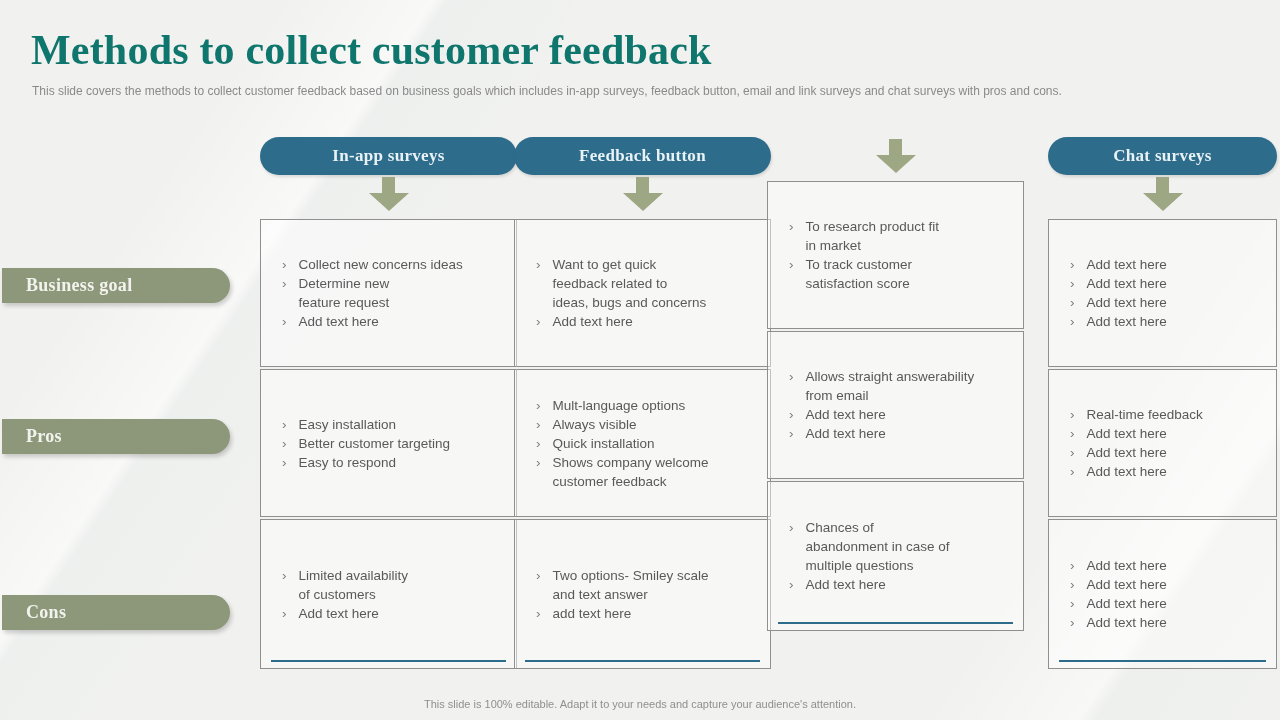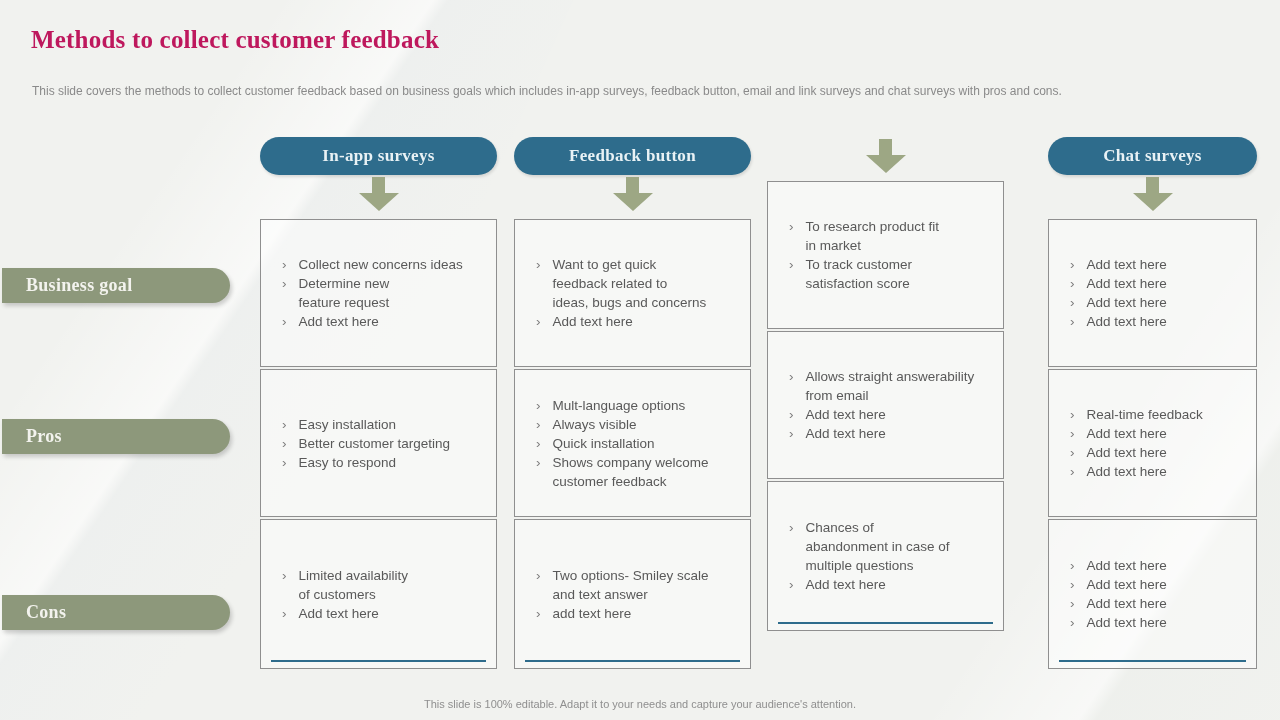--- a/index.html
+++ b/index.html
@@ -20,29 +20,29 @@
   }
   .deco-b {
     top:60px; left:820px; width:560px; height:1200px;
     background:linear-gradient(100deg, rgba(255,255,255,0) 35%, rgba(255,255,255,0.5) 52%, rgba(234,237,233,0.4) 54%, rgba(255,255,255,0) 78%);
     transform:rotate(24deg);
   }
 
   .title {
     position:absolute; left:31px; top:26px;
     font-family:"Liberation Serif", serif; font-weight:bold;
-    font-size:25px; color:#be185d; letter-spacing:0.2px;
+    font-size:42px; color:#0f766e; letter-spacing:0.2px;
   }
   .subtitle {
     position:absolute; left:32px; top:84px; width:1100px;
     font-size:12px; color:#8a8a8a;
   }
 
   
-  .col { position:absolute; top:137px; width:237px; }
+  .col { position:absolute; top:137px; width:257px; }
   .col1 { left:260px; } .col2 { left:514px; } .col3 { left:767px; } .col4 { left:1020px;padding-left:28px; }
 
   .pill-header {
     height:38px; border-radius:19px; background:#2e6c8c;
     display:flex; align-items:center; justify-content:center;
     box-shadow:1px 2px 3px rgba(0,0,0,0.12);
   }
   .pill-header span {
     font-family:"Liberation Serif", serif; font-weight:bold;
     font-size:17px; color:#e9f2f5; letter-spacing:0.3px;

